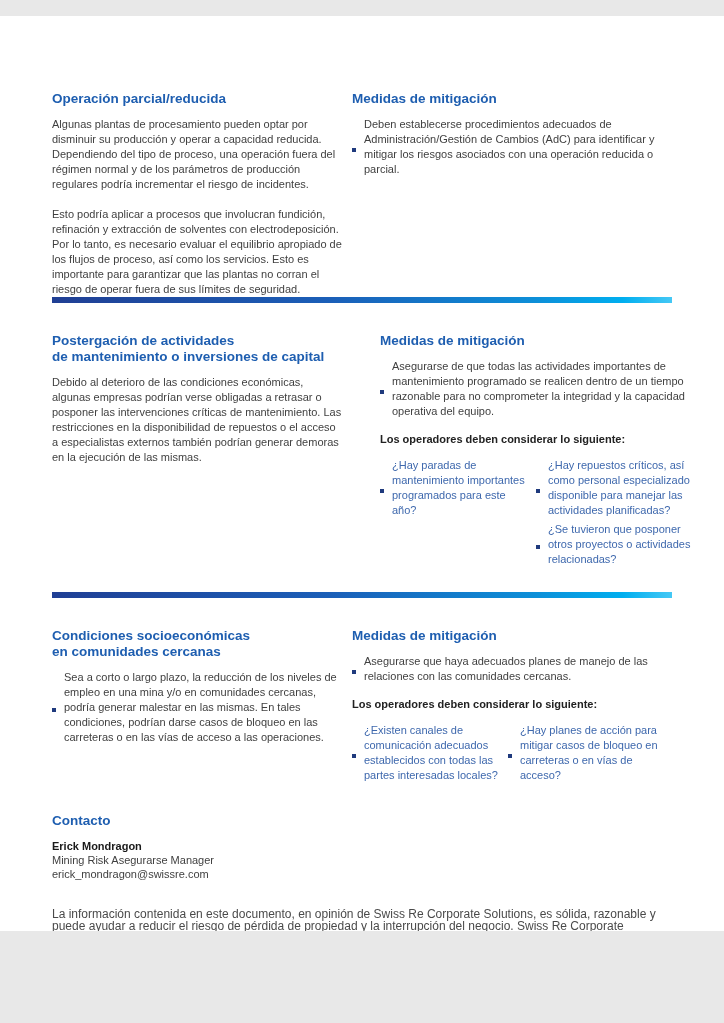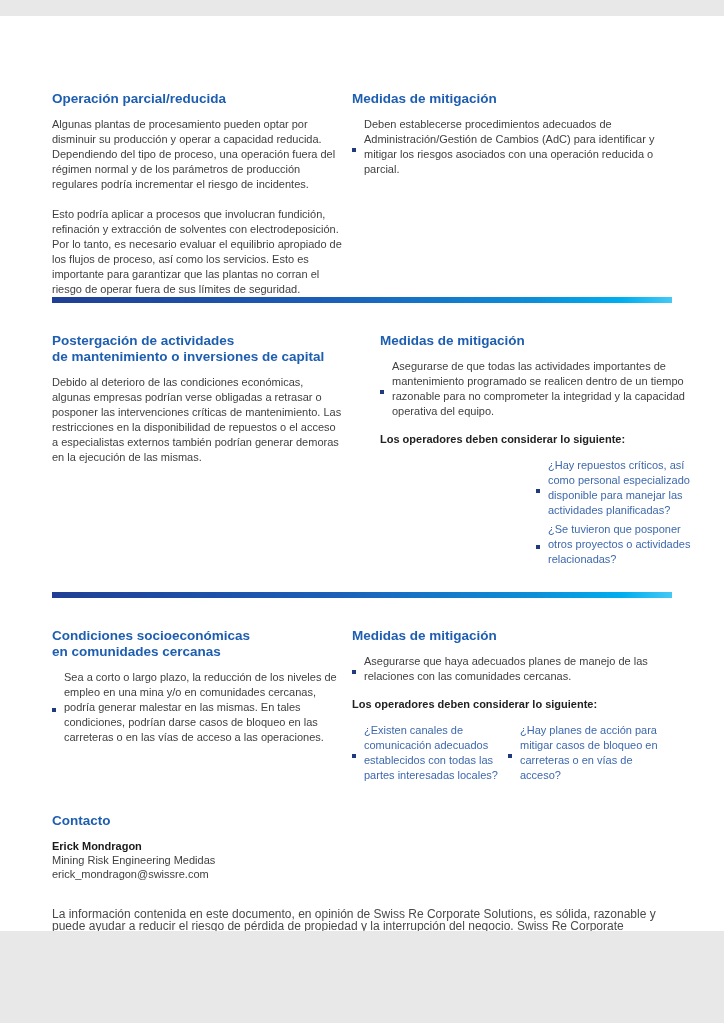--- a/index.html
+++ b/index.html
@@ -145,20 +145,24 @@
     </div>
     <div class="col-right">
       <h2 class="sec-title">Medidas de mitigación</h2>
       <div class="bullet">
         <span class="sq"></span>
         <span class="bullet-text">Asegurarse de que todas las actividades importantes de mantenimiento programado se realicen dentro de un tiempo razonable para no comprometer la integridad y la capacidad operativa del equipo.</span>
       </div>
       <div class="consider">Los operadores deben considerar lo siguiente:</div>
       <div class="qcols">
         <div class="qcol">
+          <div class="bullet q">
+            <span class="sq"></span>
+            <span class="bullet-text">¿Hay paradas de mantenimiento importantes programados para este año?</span>
+          </div>
         </div>
         <div class="qcol">
           <div class="bullet q">
             <span class="sq"></span>
             <span class="bullet-text">¿Hay repuestos críticos, así como personal especializado disponible para manejar las actividades planificadas?</span>
           </div>
           <div class="bullet q">
             <span class="sq"></span>
             <span class="bullet-text">¿Se tuvieron que posponer otros proyectos o actividades relacionadas?</span>
           </div>
@@ -198,21 +202,21 @@
             <span class="bullet-text">¿Hay planes de acción para mitigar casos de bloqueo en carreteras o en vías de acceso?</span>
           </div>
         </div>
       </div>
     </div>
   </section>
 
   <section class="contact-block">
     <h2 class="sec-title">Contacto</h2>
     <div class="contact-name">Erick Mondragon</div>
-    <div class="contact-line">Mining Risk Engineering Medidas</div>
+    <div class="contact-line">Mining Risk Asegurarse Manager</div>
     <div class="contact-line">erick_mondragon@swissre.com</div>
   </section>
 
   <p class="disclaimer">La información contenida en este documento, en opinión de Swiss Re Corporate Solutions, es sólida, razonable y puede ayudar a reducir el riesgo de pérdida de propiedad y la interrupción del negocio. Swiss Re Corporate Solutions no garantiza que se eviten todas las pérdidas o que se hayan tomado todas las medidas preventivas razonables si se siguen las pautas contenidas en este documento. Al compartir su opinión sobre ciertas prácticas sensatas y razonables, Swiss Re Corporate Solutions renuncia a cualquier responsabilidad y no exime a los asegurados de sus propios deberes y obligaciones con respecto a la evaluación e implementación de medidas de prevención de pérdidas.</p>
 
   <hr class="footer-rule">
 
   <div class="footer-row">
     <span class="copyright">© 2020 Swiss Re. All rights reserved.</span>
     <span class="website">corporatesolutions.swissre.com</span>

